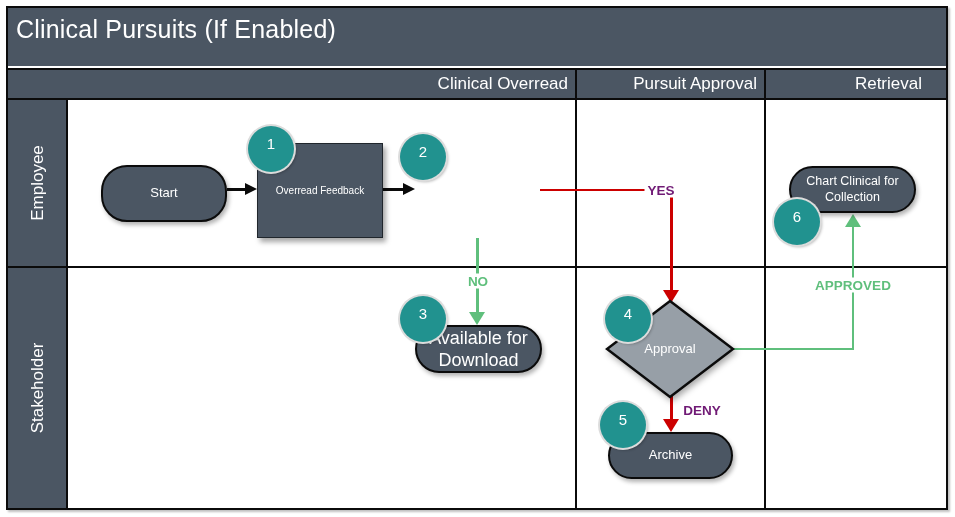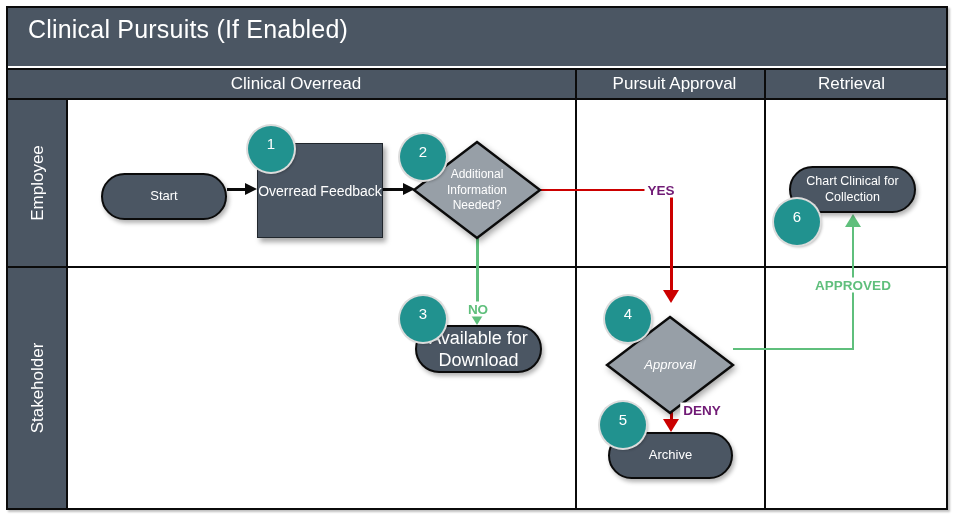--- a/index.html
+++ b/index.html
@@ -8,48 +8,48 @@
     font-family:"Liberation Sans", sans-serif;overflow:hidden;
   }
   .frame{
     position:absolute;left:6px;top:6px;width:938px;height:500px;
     border:2px solid #0b0b0b;background:#ffffff;box-shadow:2px 2px 2px rgba(0,0,0,.25);
   }
   .band{position:absolute;background:#4B5663;}
   .title-band{left:8px;top:8px;width:938px;height:58px;}
   .title-text{
     position:absolute;left:16px;top:0;height:58px;line-height:58px;
-    color:#ffffff;font-size:25px;letter-spacing:.2px;margin-left:12px;
+    color:#ffffff;font-size:25px;letter-spacing:.2px;
   }
   .header-band{
     left:8px;top:68px;width:938px;height:28px;
     border-top:2px solid #0b0b0b;border-bottom:2px solid #0b0b0b;
   }
   .hcell{
     position:absolute;top:68px;height:32px;line-height:31px;color:#ffffff;
-    font-size:17px;text-align:center;padding-right:8px;box-sizing:border-box;z-index:2;margin-left:8px;
+    font-size:17px;text-align:right;padding-right:8px;box-sizing:border-box;z-index:2;
   }
   .hsep{position:absolute;top:68px;width:2px;height:32px;background:#0b0b0b;z-index:3;}
   .label-col{position:absolute;left:8px;top:100px;width:60px;height:408px;background:#4B5663;border-right:2px solid #0b0b0b;box-sizing:border-box;}
   .lane-label{position:absolute;left:8px;width:60px;display:flex;align-items:center;justify-content:center;z-index:2;}
   .lane-label span{transform:rotate(-90deg);white-space:nowrap;color:#ffffff;font-size:17px;}
   .lane-divider{position:absolute;left:8px;top:266px;width:938px;height:2px;background:#0b0b0b;z-index:2;}
   .vcol{position:absolute;top:100px;width:2px;height:408px;background:#0b0b0b;z-index:1;}
 
   
   .stadium{
     position:absolute;background:#4B5663;border:2px solid #0b0b0b;border-radius:26px;
     color:#fff;display:flex;align-items:center;justify-content:center;text-align:center;
     font-size:13px;line-height:1.25;box-sizing:border-box;z-index:6;
     box-shadow:2px 3px 4px rgba(0,0,0,.3);padding:0 8px;
   }
   .proc{
     position:absolute;background:#4B5663;border:1px solid #20262c;color:#fff;
     display:flex;align-items:center;justify-content:center;text-align:center;
-    font-size:14px;box-sizing:border-box;z-index:6;box-shadow:3px 4px 5px rgba(0,0,0,.35);
+    font-size:10px;box-sizing:border-box;z-index:6;box-shadow:3px 4px 5px rgba(0,0,0,.35);
   }
   .diamond{position:absolute;z-index:6;}
   .diamond svg{display:block;filter:drop-shadow(2px 3px 3px rgba(0,0,0,.35));}
   .diamond .dtext{
     position:absolute;left:50%;top:50%;transform:translate(-50%,-50%);
     color:#fff;font-size:12px;line-height:1.3;text-align:center;width:96px;
   }
   .badge{
     position:absolute;width:46px;height:46px;border-radius:50%;background:#21928F;
     color:#fff;font-size:15px;display:flex;align-items:flex-start;justify-content:center;
@@ -110,51 +110,45 @@
   <div class="hline black" style="left:383px;top:188px;width:22px;"></div>
   <div class="arr arr-right-black" style="left:403px;top:182.5px;"></div>
 
   <div class="hline red" style="left:540px;top:188.5px;width:132px;"></div>
   <div class="vline red" style="left:670px;top:190px;height:101px;"></div>
   <div class="arr arr-down-red" style="left:663px;top:290px;"></div>
   <div class="edge-label lbl-red" style="left:661px;top:190px;">YES</div>
 
   <div class="vline green" style="left:476px;top:238px;height:78px;"></div>
   <div class="arr arr-down-green" style="left:469px;top:312px;"></div>
-  <div class="edge-label lbl-green" style="left:478px;top:281px;margin-top:28px;">NO</div>
+  <div class="edge-label lbl-green" style="left:478px;top:281px;">NO</div>
 
   <div class="vline red" style="left:670px;top:396px;height:27px;"></div>
   <div class="arr arr-down-red" style="left:663px;top:419px;"></div>
   <div class="edge-label lbl-red" style="left:702px;top:410px;">DENY</div>
 
   <div class="hline green" style="left:733px;top:347.5px;width:121px;"></div>
   <div class="vline green" style="left:851.5px;top:224px;height:125px;"></div>
   <div class="arr arr-up-green" style="left:845px;top:214px;"></div>
   <div class="edge-label lbl-green" style="left:853px;top:285px;">APPROVED</div>
 
-  <div class="stadium" style="left:101px;top:165px;width:126px;height:47px;margin-top:8px;">
+  <div class="stadium" style="left:101px;top:165px;width:126px;height:57px;">
     <span>Start</span>
   </div>
 
   <div class="proc" style="left:257px;top:143px;width:126px;height:95px;">
     <span>Overread Feedback</span>
   </div>
 
-  <div class="diamond" style="left:412px;top:140px;width:130px;height:100px;">
-    <svg width="130" height="100" viewBox="0 0 130 100">
-      <polygon points="65,2 128,50 65,98 2,50" fill="#979FA7" stroke="#0b0b0b" stroke-width="2.5"></polygon>
-    </svg>
-    <div class="dtext">Additional Information Needed?</div>
-  </div>
 
   <div class="stadium" style="left:415px;top:325px;width:127px;height:48px;font-size:18px;">
     <span>Available for Download</span>
   </div>
 
-  <div class="diamond" style="left:605px;top:315px;width:130px;height:100px;font-style:italic;">
+  <div class="diamond" style="left:605px;top:299px;width:130px;height:100px;">
     <svg width="130" height="100" viewBox="0 0 130 100">
       <polygon points="65,2 128,50 65,98 2,50" fill="#979FA7" stroke="#0b0b0b" stroke-width="2.5"></polygon>
     </svg>
     <div class="dtext" style="font-size:13px;">Approval</div>
   </div>
 
   <div class="stadium" style="left:608px;top:432px;width:125px;height:47px;align-items:center;">
     <span>Archive</span>
   </div>
 

